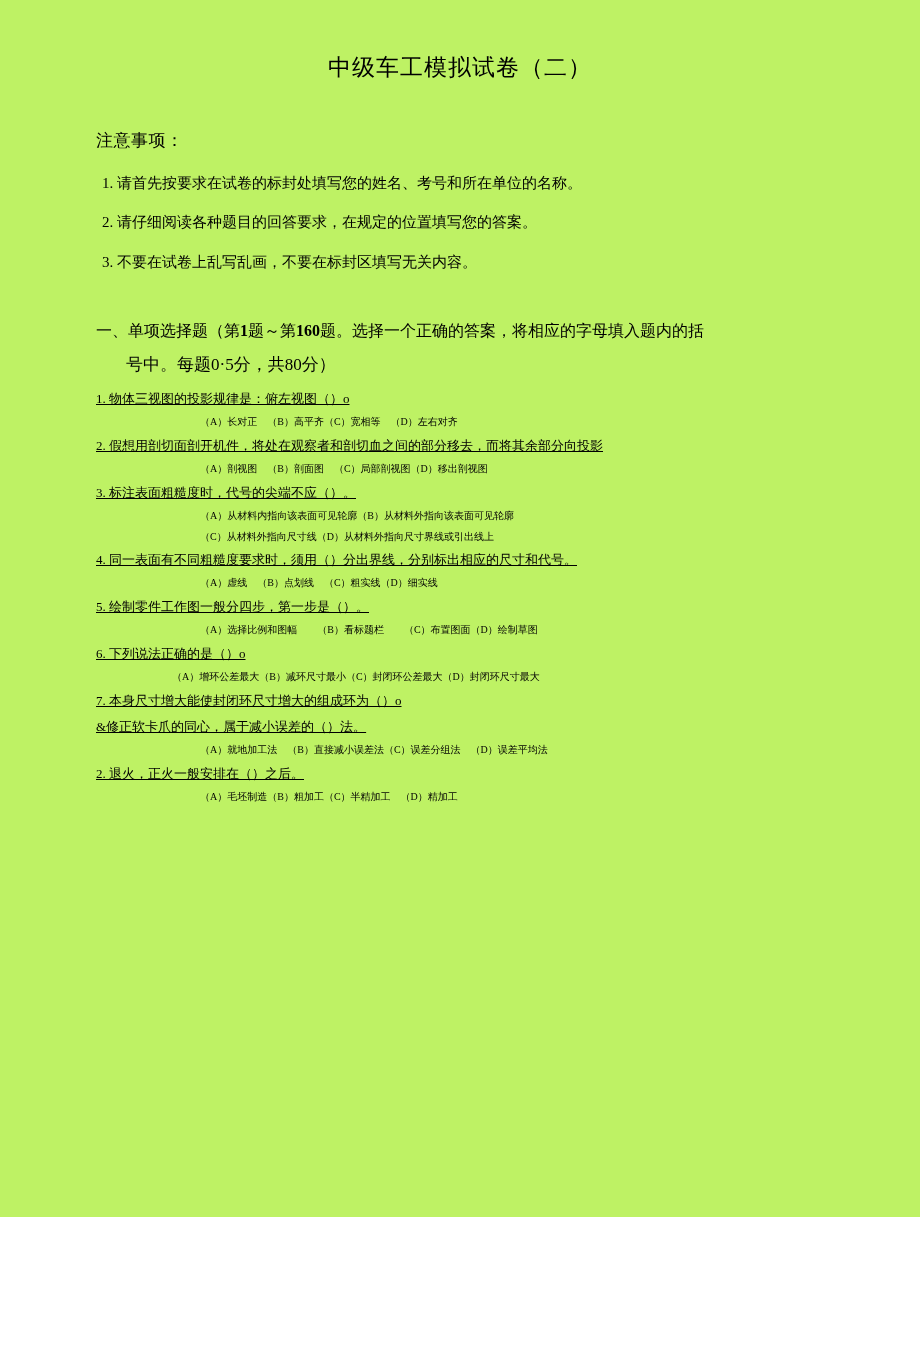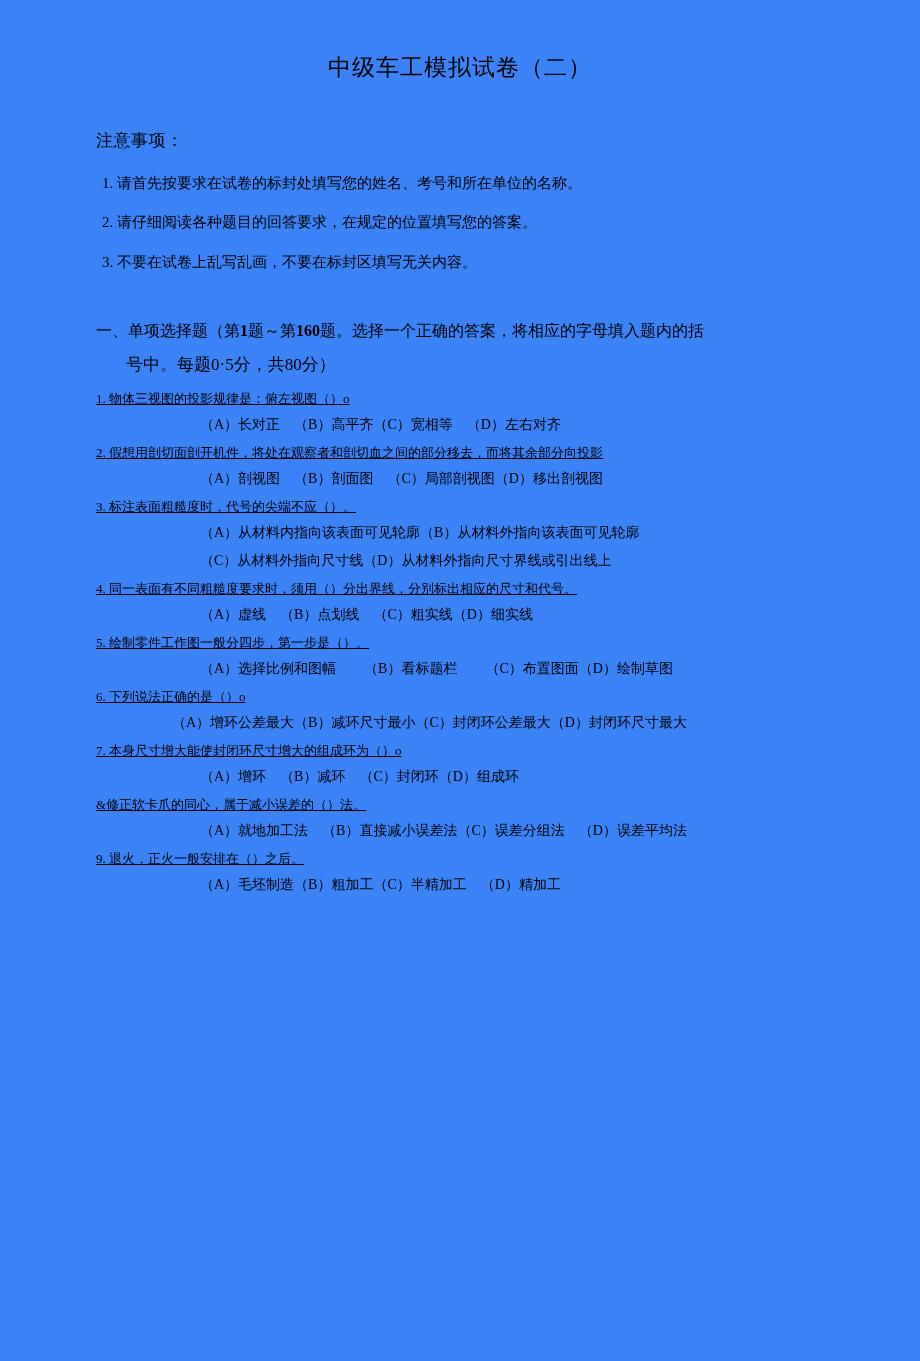--- a/index.html
+++ b/index.html
@@ -7,23 +7,23 @@
     padding: 0;
     background: #ffffff;
   }
   body {
     font-family: "Liberation Serif", "DejaVu Serif", serif;
     color: #000000;
   }
   .page {
     position: relative;
     width: 920px;
-    height: 1361px;
+    height: 1217px;
     margin: 0 auto;
-    background: #3b82f6;
+    background: #bef264;
     box-sizing: border-box;
     padding: 52px 96px 40px 96px;
     overflow: hidden;
   }
   .doc-title {
     text-align: center;
     font-size: 23px;
     letter-spacing: 1px;
     margin: 0 0 46px 0;
     font-weight: normal;
@@ -61,21 +61,21 @@
     line-height: 1.78;
     margin: 0 0 3px 0;
     text-decoration: underline;
   }
   .q-cont {
     font-size: 14.5px;
     line-height: 1.78;
     margin: 0 0 3px 0;
   }
   .opts {
-    font-size: 14px;
+    font-size: 10px;
     line-height: 1.78;
     margin: 0 0 3px 0;
     padding-left: 104px;
   }
   .opts.indent-small {
     padding-left: 76px;
   }
 </style>
 </head>
 <body>
@@ -112,21 +112,20 @@
   <div class="q">4. 同一表面有不同粗糙度要求时，须用（）分出界线，分别标出相应的尺寸和代号。</div>
   <div class="opts">（A）虚线　（B）点划线　（C）粗实线（D）细实线</div>
 
   <div class="q">5. 绘制零件工作图一般分四步，第一步是（）。</div>
   <div class="opts">（A）选择比例和图幅　　（B）看标题栏　　（C）布置图面（D）绘制草图</div>
 
   <div class="q">6. 下列说法正确的是（）o</div>
   <div class="opts indent-small">（A）增环公差最大（B）减环尺寸最小（C）封闭环公差最大（D）封闭环尺寸最大</div>
 
   <div class="q">7. 本身尺寸增大能使封闭环尺寸增大的组成环为（）o</div>
-  <div class="opts">（A）增环　（B）减环　（C）封闭环（D）组成环</div>
 
   <div class="q">&amp;修正软卡爪的同心，属于减小误差的（）法。</div>
   <div class="opts">（A）就地加工法　（B）直接减小误差法（C）误差分组法　（D）误差平均法</div>
 
-  <div class="q">9. 退火，正火一般安排在（）之后。</div>
+  <div class="q">2. 退火，正火一般安排在（）之后。</div>
   <div class="opts">（A）毛坯制造（B）粗加工（C）半精加工　（D）精加工</div>
 
 </div>
 
 </body></html>

